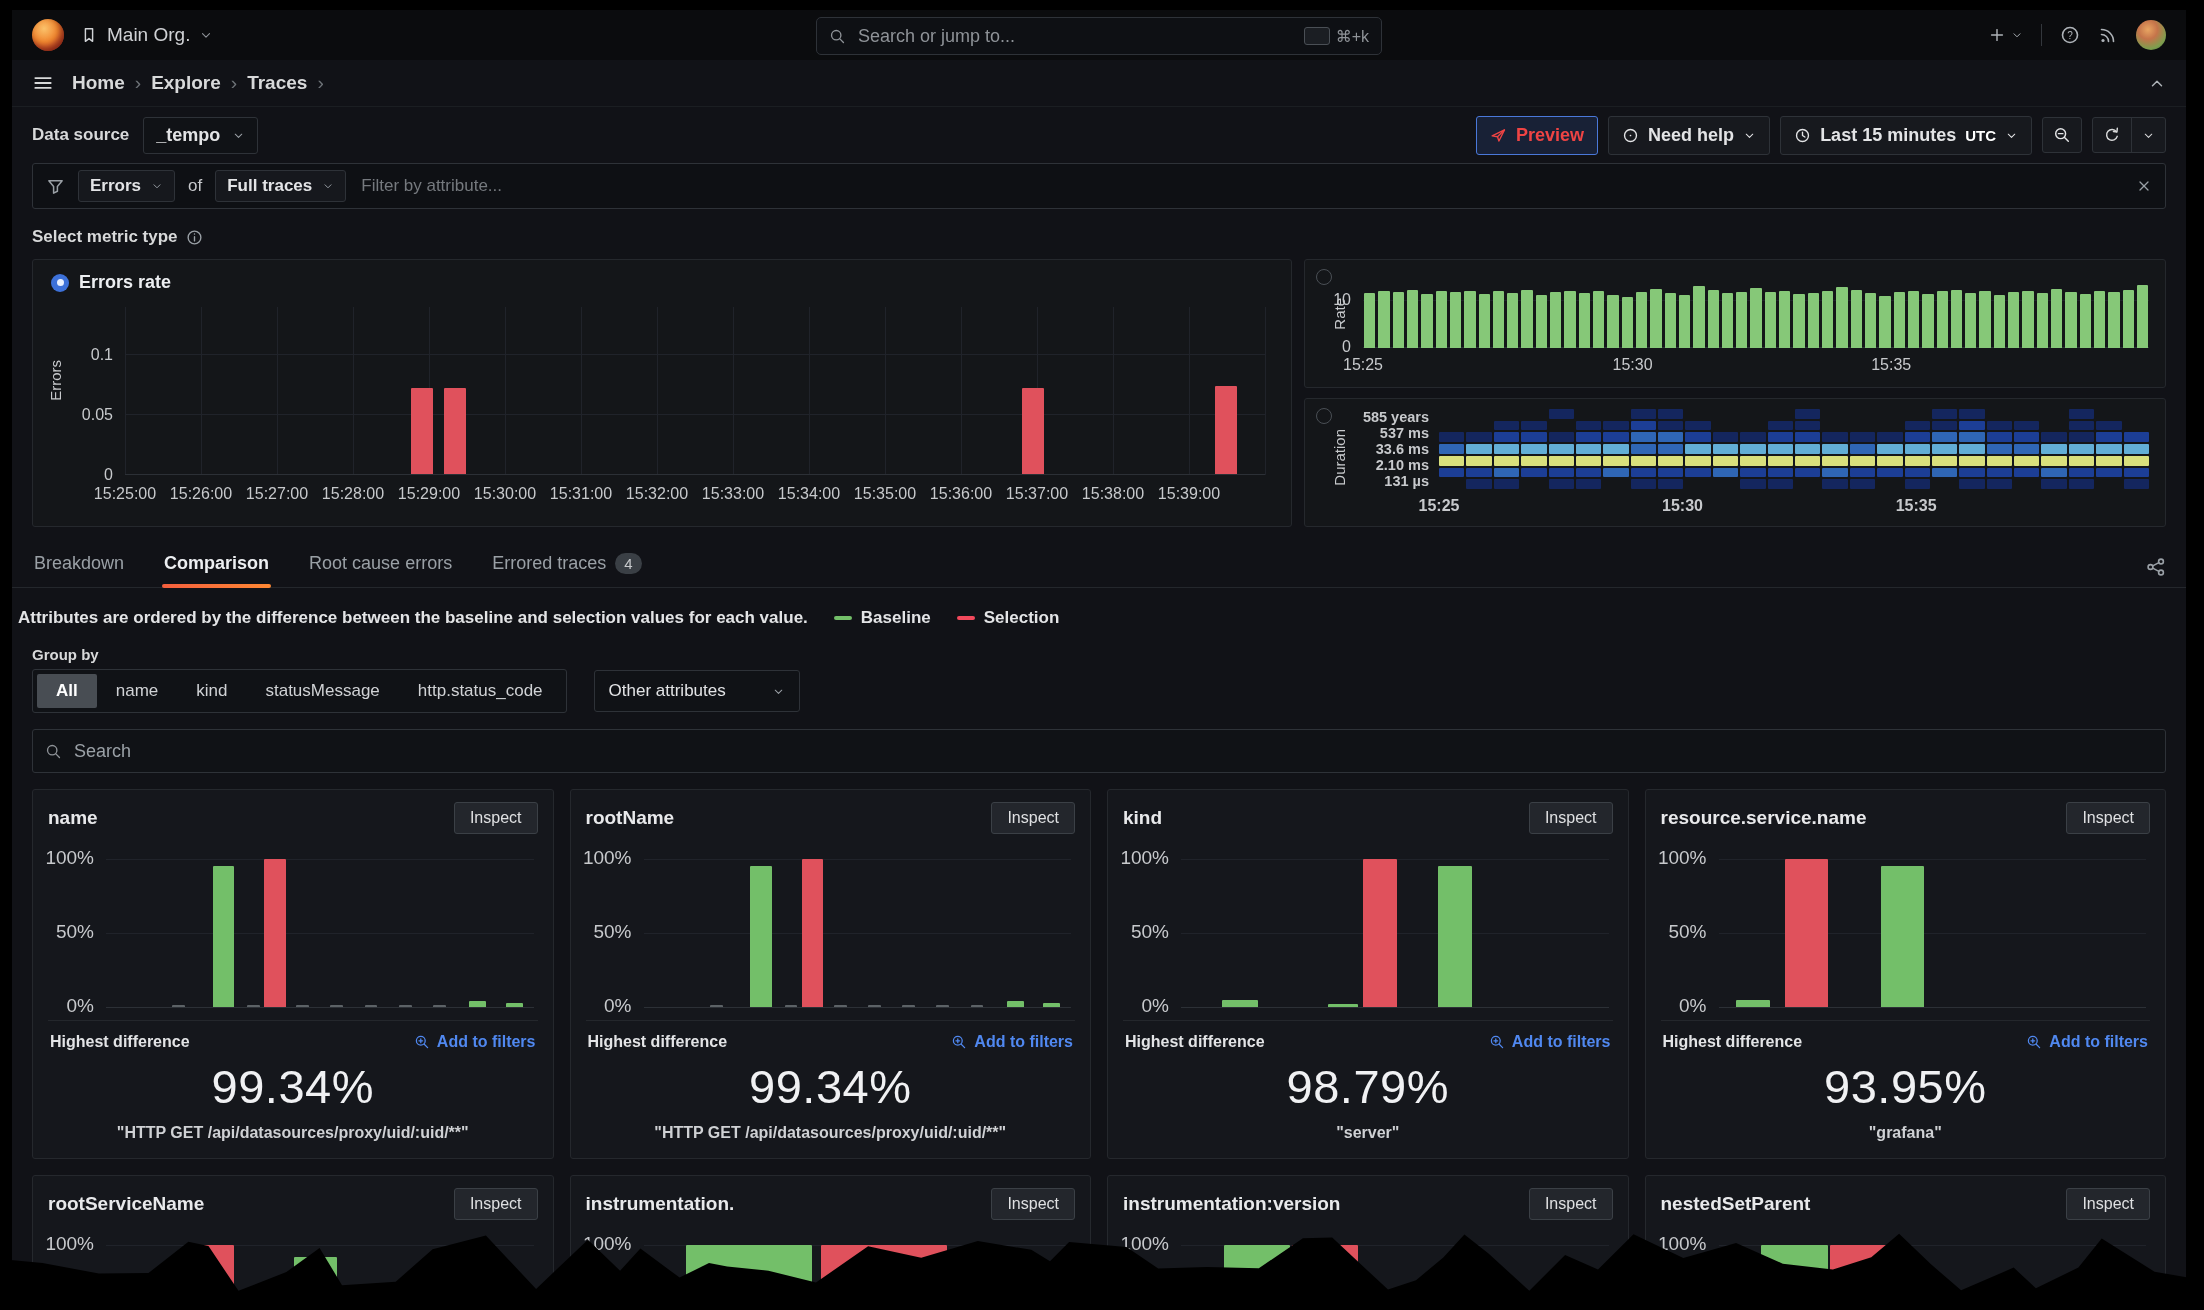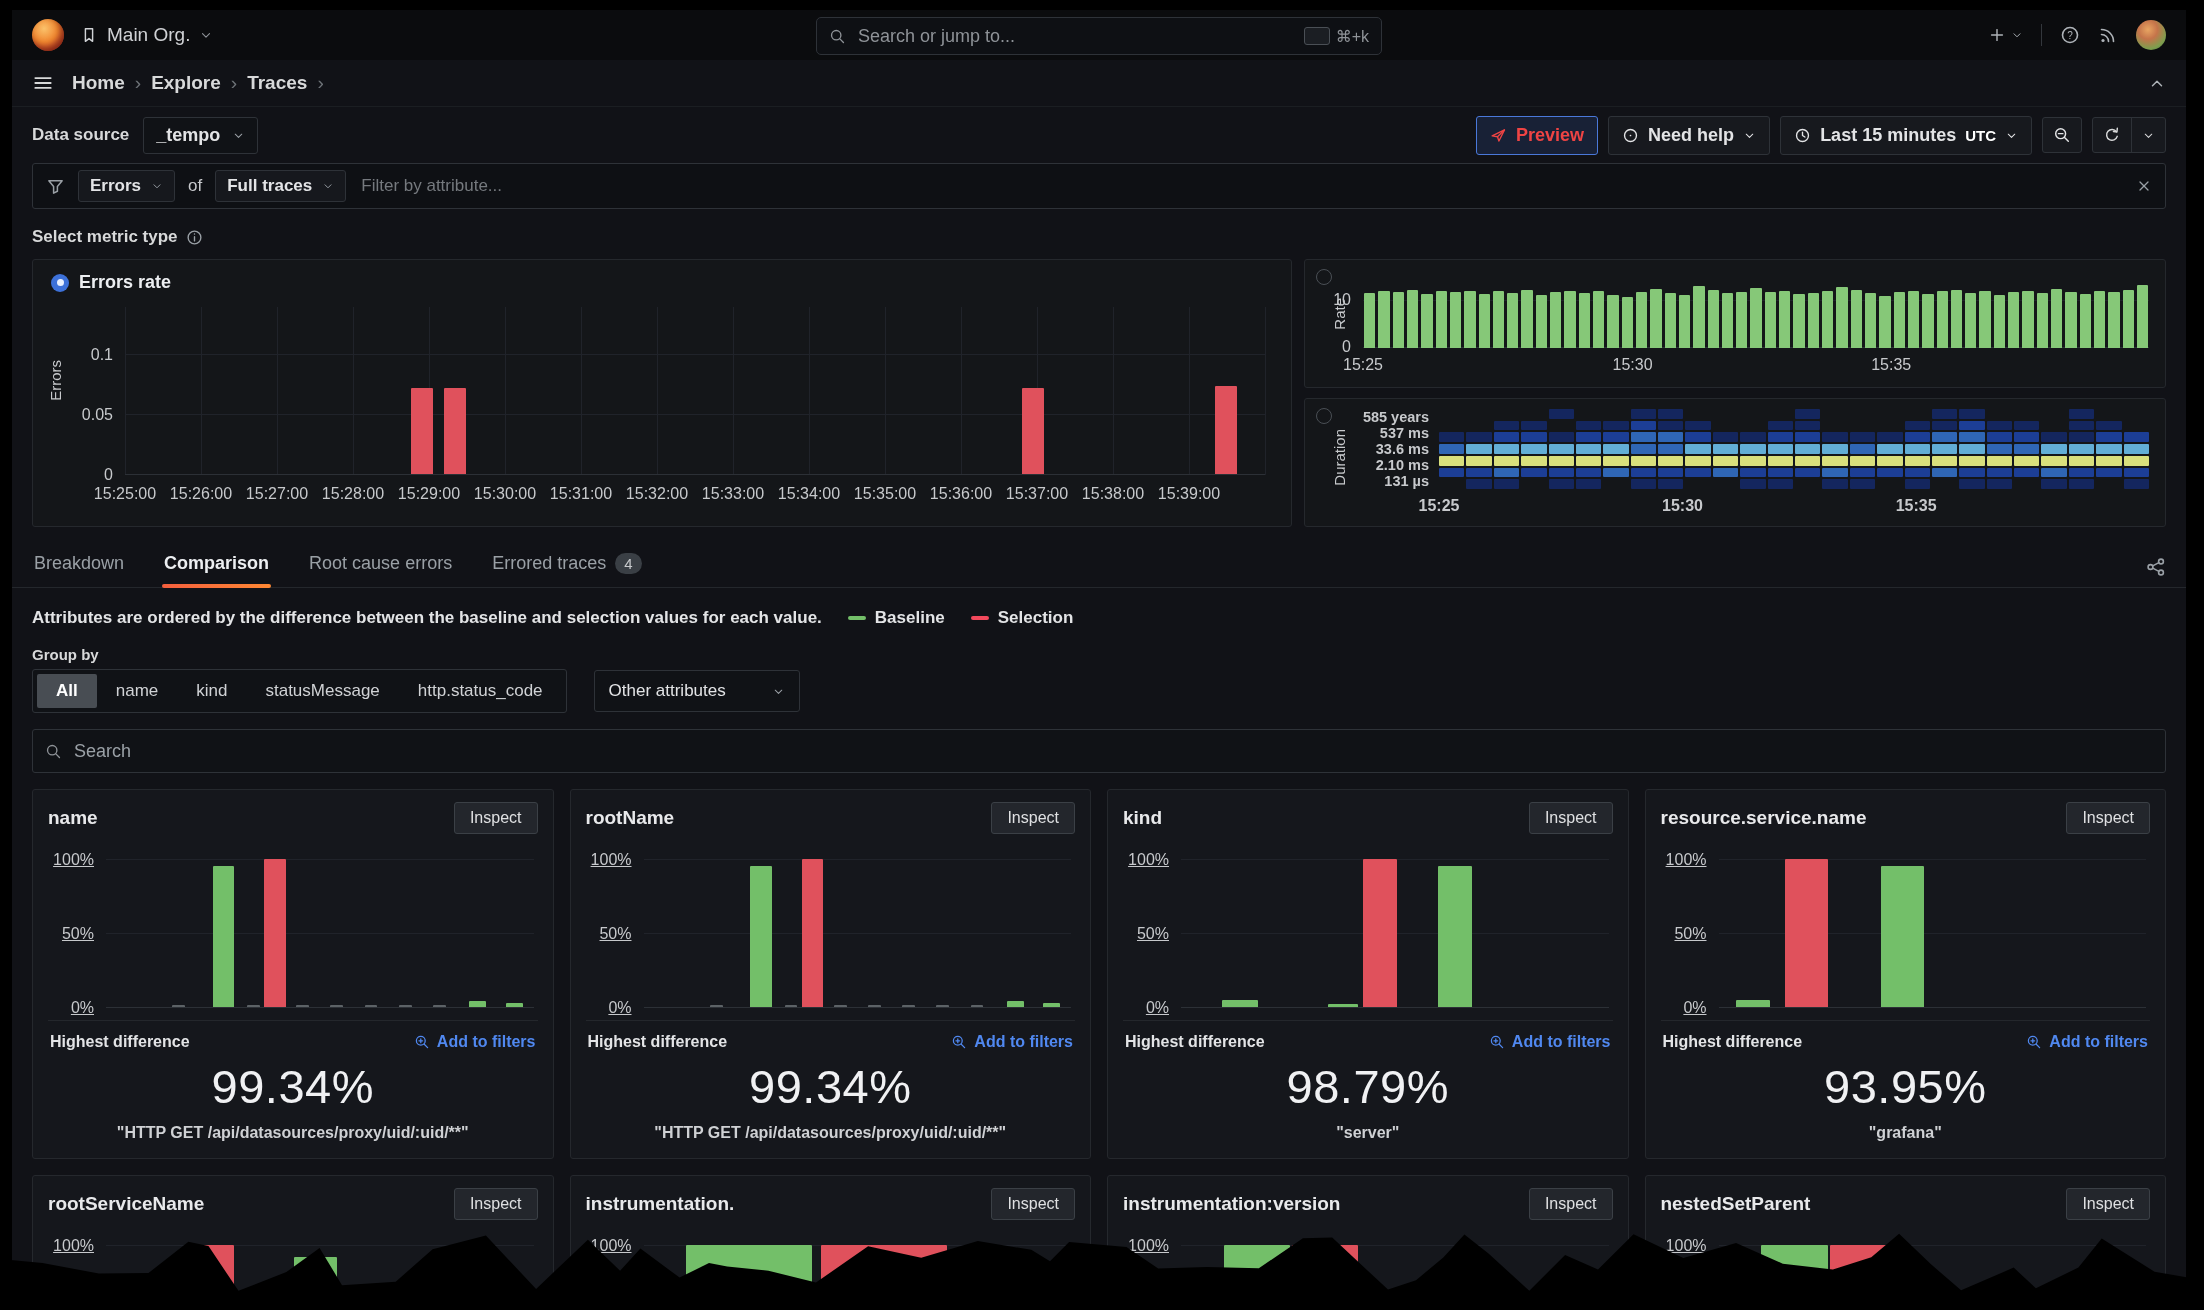--- a/index.html
+++ b/index.html
@@ -119,21 +119,21 @@
   .tabsrow{margin-top:16px;padding:0 20px;display:flex;align-items:flex-end;border-bottom:1px solid #24272c;height:44px;}
   .tab{position:relative;display:flex;align-items:center;gap:9px;margin-right:36px;padding:10px 2px 13px;
     font-size:18px;color:#9aa0a6;cursor:pointer;}
   .tab.active{color:#eceef1;font-weight:bold;}
   .tab.active::after{content:"";position:absolute;left:0;right:0;bottom:-1px;height:4px;border-radius:2px;
     background:linear-gradient(90deg,#f55f3e,#ff8833);}
   .tab-badge{background:#3a3f45;color:#c7c9cc;border-radius:11px;padding:2px 9px;font-size:15px;font-weight:normal;}
   .share{margin-left:auto;color:#9aa0a6;padding-bottom:10px;cursor:pointer;}
 
   
-  .descrow{padding:20px 20px 6px;display:flex;align-items:center;gap:26px;}
+  .descrow{padding:20px 6px 6px;display:flex;align-items:center;gap:26px;}
   .desc{font-size:17px;font-weight:600;color:#e3e4e6;}
   .legend-item{display:inline-flex;align-items:center;gap:9px;font-size:17px;font-weight:600;color:#e3e4e6;}
   .legend-dash{width:18px;height:4px;border-radius:2px;display:inline-block;}
 
   .gb-label{padding:12px 20px 6px;font-size:15px;font-weight:bold;color:#d8d9da;}
   .gb-row{padding:0 20px;display:flex;align-items:center;gap:27px;}
   .gb-seg{display:flex;border:1px solid #2e3238;border-radius:3px;padding:4px;background:#101216;}
   .gb-btn{border:0;background:transparent;color:#d0d2d5;font-size:17px;font-family:inherit;
     padding:7px 19px;border-radius:2px;cursor:pointer;}
   .gb-btn.active{background:#484d53;color:#fff;font-weight:bold;}
@@ -146,21 +146,21 @@
   .searchrow input::placeholder{color:#9aa0a6;}
 
   
   .cards{margin:16px 20px;display:grid;grid-template-columns:repeat(4,1fr);gap:16px 16px;}
   .card{background:#15171c;border:1px solid #25282d;border-radius:3px;padding:12px 15px;box-sizing:border-box;}
   .card-head{display:flex;align-items:center;justify-content:space-between;}
   .card-title{font-size:19px;font-weight:bold;color:#e8e9eb;}
   .inspect{border:1px solid #3b4046;background:#23262c;color:#dfe0e2;border-radius:3px;
     padding:6px 15px;font-size:16px;font-family:inherit;cursor:pointer;}
   .mc{position:relative;height:148px;margin:26px 4px 6px 58px;}
-  .mc .ytick{font-size:16px;text-decoration:underline;}
+  .mc .ytick{font-size:19px;}
   .bar{position:absolute;bottom:1px;border-radius:1px 1px 0 0;}
   .card-foot{margin-top:12px;border-top:1px solid #24272c;padding:12px 2px 4px;}
   .foot-head{display:flex;align-items:center;justify-content:space-between;}
   .foot-label{font-size:16px;font-weight:bold;color:#e3e4e6;}
   .addfilters{display:inline-flex;align-items:center;gap:7px;color:#5088f0;font-size:16px;font-weight:bold;cursor:pointer;}
   .big-value{text-align:center;font-size:47px;color:#f0f1f3;margin-top:8px;letter-spacing:.5px;}
   .value-label{text-align:center;font-size:16px;font-weight:bold;color:#cfd1d4;margin-top:10px;
     overflow:hidden;text-overflow:ellipsis;white-space:nowrap;}
 
   .torn{position:absolute;left:0;bottom:0;width:2204px;height:85px;z-index:50;pointer-events:none;}

